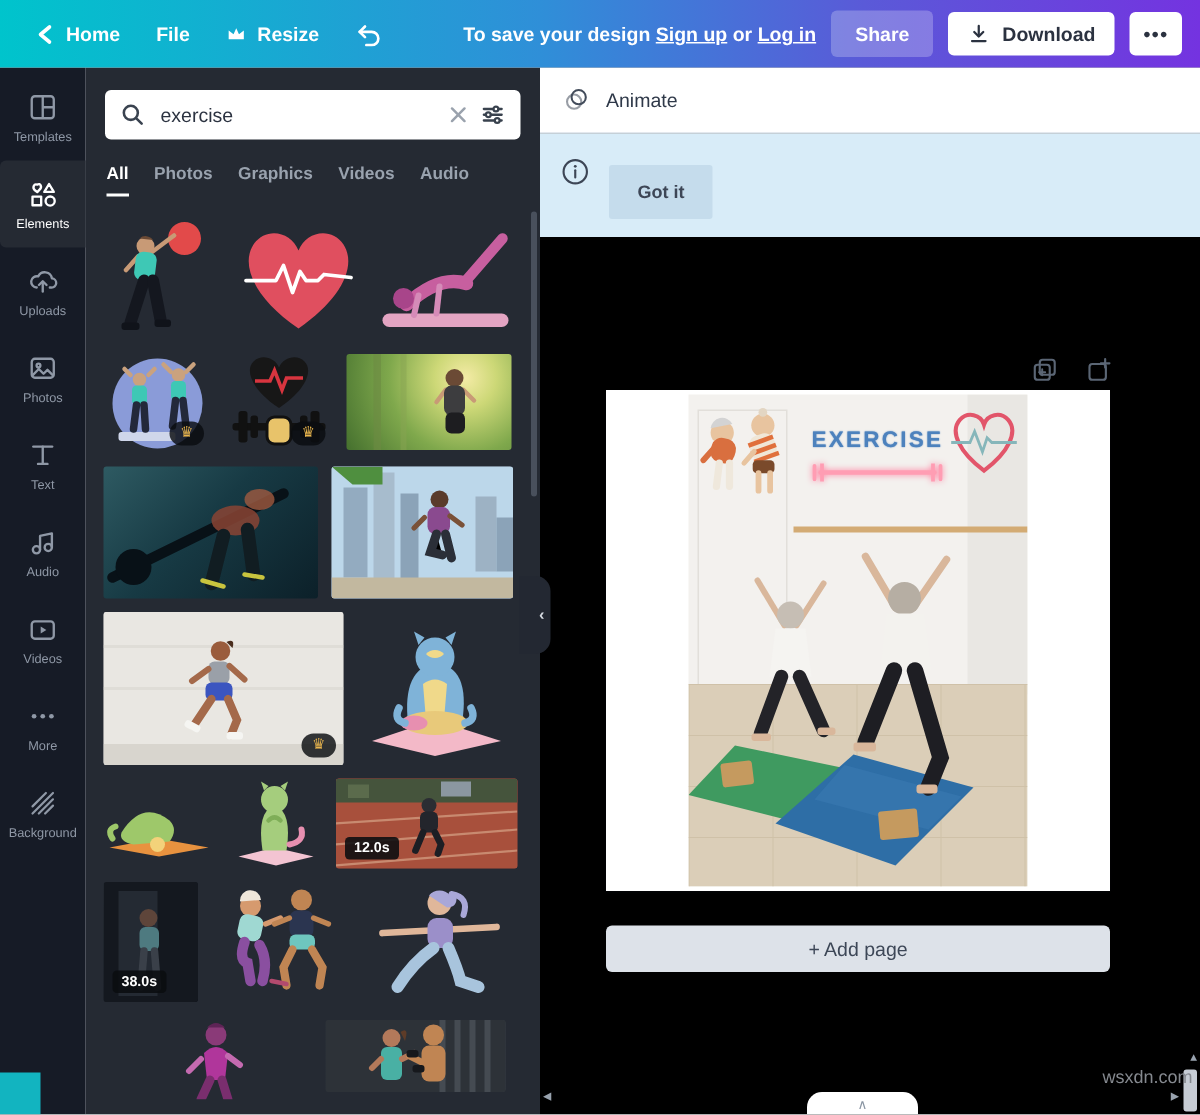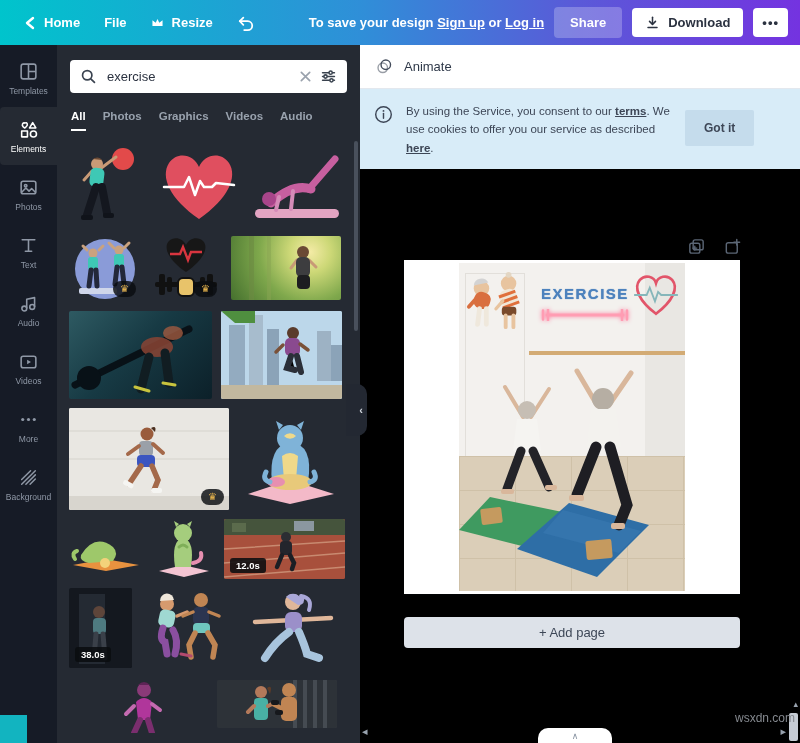--- a/index.html
+++ b/index.html
@@ -153,20 +153,30 @@
             <path d="M14 3.5 l3 5 h-6 z"></path>
             <rect x="3.5" y="11.5" width="5.5" height="5.5"></rect>
             <circle cx="14.7" cy="14.3" r="2.9"></circle>
           </svg>
         </span>
       <span>Elements</span>
     </div>
     <div class="sb-item">
       <span>
           <svg viewBox="0 0 20 20" fill="none" stroke="currentColor" stroke-width="1.5" stroke-linecap="round" stroke-linejoin="round">
+            <path d="M6.2 14 a3.6 3.6 0 1 1 .9-7.1 A4.6 4.6 0 0 1 15.8 8.2 a2.9 2.9 0 0 1 -.3 5.8 h-1"></path>
+            <path d="M10 16.5 v-6"></path>
+            <path d="M7.6 12.4 l2.4-2.4 2.4 2.4"></path>
+          </svg>
+        </span>
+      <span>Uploads</span>
+    </div>
+    <div class="sb-item">
+      <span>
+          <svg viewBox="0 0 20 20" fill="none" stroke="currentColor" stroke-width="1.5" stroke-linecap="round" stroke-linejoin="round">
             <rect x="3" y="4" width="14" height="12" rx="2"></rect>
             <circle cx="7.3" cy="8.3" r="1.2"></circle>
             <path d="M3.5 14.5 l4-4 3 3 2.5-2.5 3.5 3.5"></path>
           </svg>
         </span>
       <span>Photos</span>
     </div>
     <div class="sb-item">
       <span>
           <svg viewBox="0 0 20 20" fill="none" stroke="currentColor" stroke-width="1.5" stroke-linecap="round">
@@ -511,21 +521,20 @@
     </div>
 
     <div class="notice">
       <span style="margin-top:3px;">
           <svg width="19" height="19" viewBox="0 0 20 20" fill="none" stroke="#3d4656" stroke-width="1.5">
             <circle cx="10" cy="10" r="8.2"></circle>
             <path d="M10 9 v5" stroke-linecap="round"></path>
             <circle cx="10" cy="6.2" r="1" fill="#3d4656" stroke="none"></circle>
           </svg>
         </span>
-      <div class="notice-text"><span>By using the Service, you consent to our </span><a>terms</a><span>. We use cookies to offer you our service as described </span><a>here</a><span>.</span></div>
       <div class="gotit">Got it</div>
     </div>
 
     <div class="page-controls">
       <span class="pc-btn">
           <svg width="19" height="19" viewBox="0 0 20 20" fill="none" stroke="currentColor" stroke-width="1.5" stroke-linecap="round" stroke-linejoin="round">
             <rect x="6.5" y="3" width="10.5" height="10.5" rx="2"></rect>
             <rect x="3" y="6.5" width="10.5" height="10.5" rx="2"></rect>
             <path d="M8.2 9.6 v4.2 M6.1 11.7 h4.2" stroke-width="1.4"></path>
           </svg>

